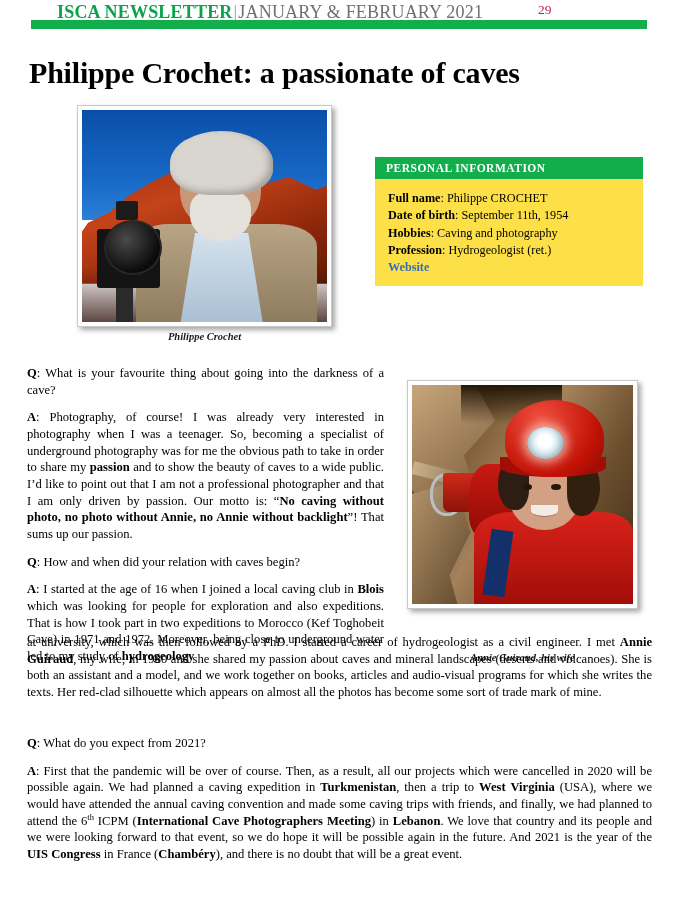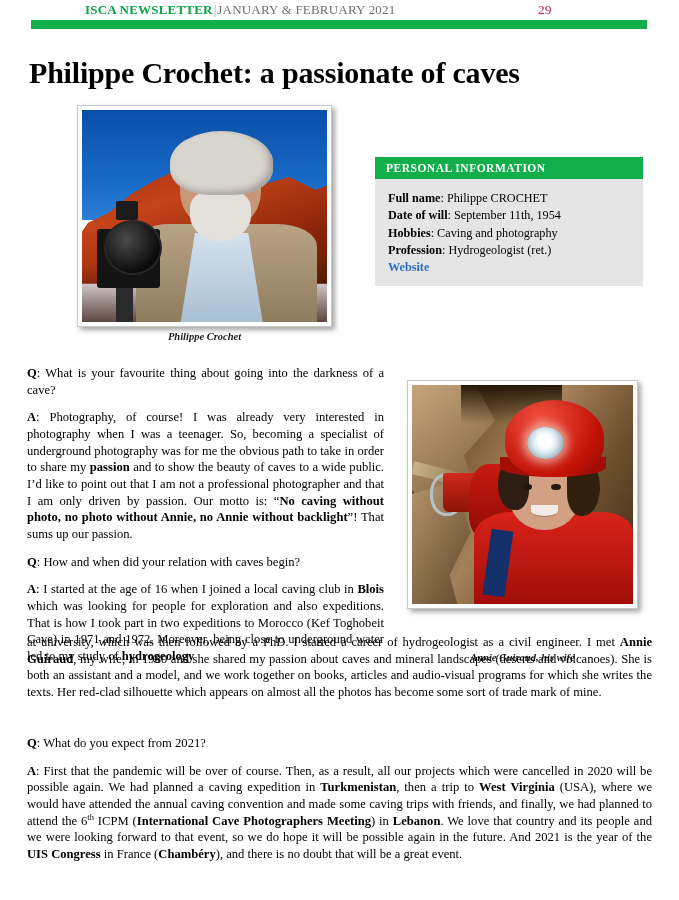--- a/index.html
+++ b/index.html
@@ -20,24 +20,23 @@
   .page-header {
     position: absolute;
     left: 0; top: 0;
     width: 679px;
     height: 32px;
   }
   .header-text {
     position: absolute;
     left: 57px;
     top: 2px;
-    font-size: 13px;
+    font-size: 18px;
     letter-spacing: 0.1px;
     white-space: nowrap;
-    margin-left: 28px;
   }
   .header-brand {
     font-weight: bold;
     color: #0ba24a;
     letter-spacing: 0.2px;
   }
   .header-sep {
     color: #9a9a9a;
     font-weight: normal;
     padding: 0 1px;
@@ -283,21 +282,21 @@
   }
   .info-head {
     background: #12ae4c;
     color: #ffffff;
     font-weight: bold;
     font-size: 11.5px;
     letter-spacing: 0.5px;
     padding: 5px 0 5px 11px;
   }
   .info-body {
-    background: #e5e5e5;
+    background: #fde047;
     padding: 11px 0 9px 13px;
   }
   .info-row {
     font-size: 12.2px;
     line-height: 1.42;
     white-space: nowrap;
   }
   .info-label { font-weight: bold; }
   .info-link {
     font-size: 12.2px;
@@ -365,21 +364,21 @@
 </div>
 <div class="photo-caption caption-portrait">Philippe Crochet</div>
 
 <div class="info-box">
   <div class="info-head">PERSONAL INFORMATION</div>
   <div class="info-body">
     <div class="info-row">
       <span class="info-label">Full name</span><span>: </span><span>Philippe CROCHET</span>
     </div>
     <div class="info-row">
-      <span class="info-label">Date of will</span><span>: </span><span> September 11th, 1954</span>
+      <span class="info-label">Date of birth</span><span>: </span><span> September 11th, 1954</span>
     </div>
     <div class="info-row">
       <span class="info-label">Hobbies</span><span>: </span><span>Caving and photography</span>
     </div>
     <div class="info-row">
       <span class="info-label">Profession</span><span>: </span><span>Hydrogeologist (ret.)</span>
     </div>
     <div class="info-link">Website</div>
   </div>
 </div>

